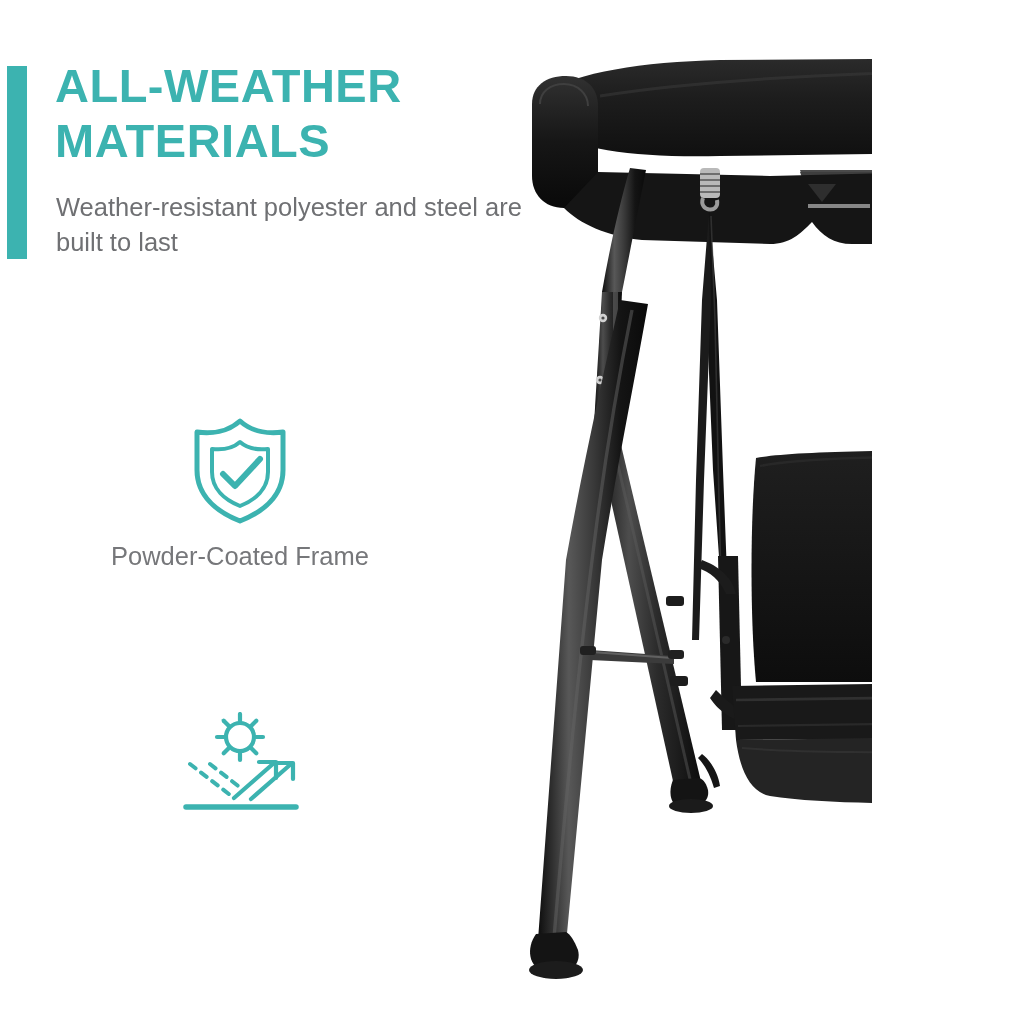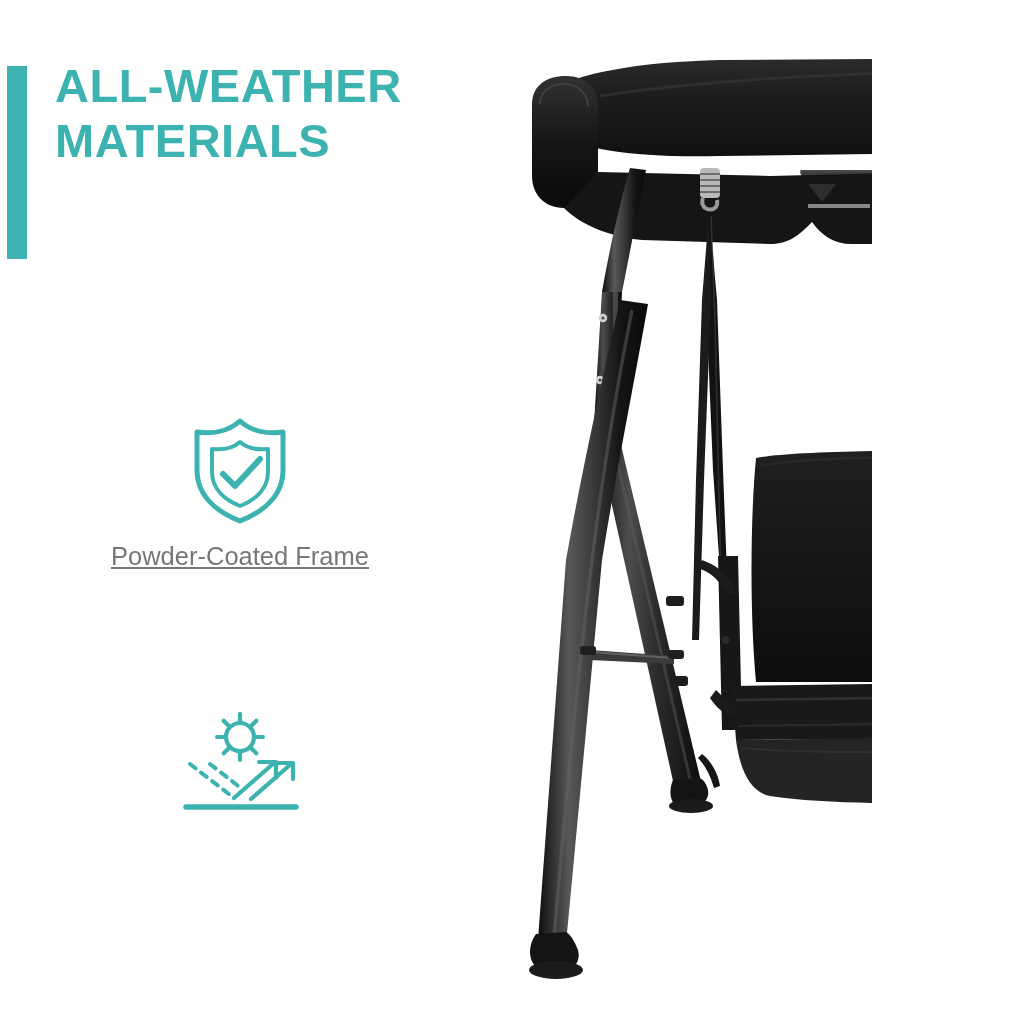--- a/index.html
+++ b/index.html
@@ -57,21 +57,20 @@
   .feature-icon {
     display: block;
     margin: 0 auto;
   }
   .feature-label {
     margin-top: 14px;
     font-size: 25.5px;
     line-height: 1.32;
     color: #76777a;
     font-weight: 400;
-    text-decoration: underline;
   }
   #feature-frame  { left: 70px; top: 414px; }
   #feature-uv     { left: 70px; top: 712px; }
 
   
   .product {
     position: absolute;
     left: 470px;
     top: 0;
     width: 554px;
@@ -81,20 +80,21 @@
 </style>
 </head>
 <body>
 
 <div id="page">
 
   <div class="accent-bar"></div>
 
   <div class="headline">ALL-WEATHER MATERIALS</div>
 
+  <div class="subhead">Weather-resistant polyester and steel are built to last</div>
 
   <div class="feature" id="feature-frame">
     <svg class="feature-icon" width="118" height="112" viewBox="0 0 118 112">
 
       <path d="M59 7
                C 47 18, 30 20, 16 18
                L 16 56
                C 16 82, 36 98, 59 107
                C 82 98, 102 82, 102 56
                L 102 18

